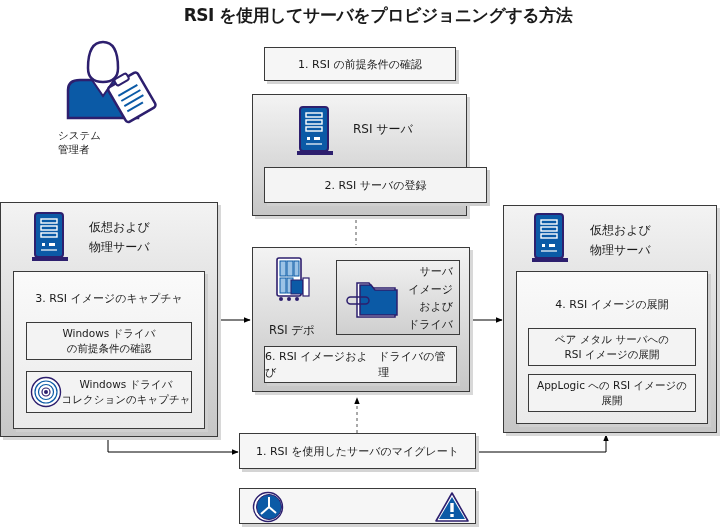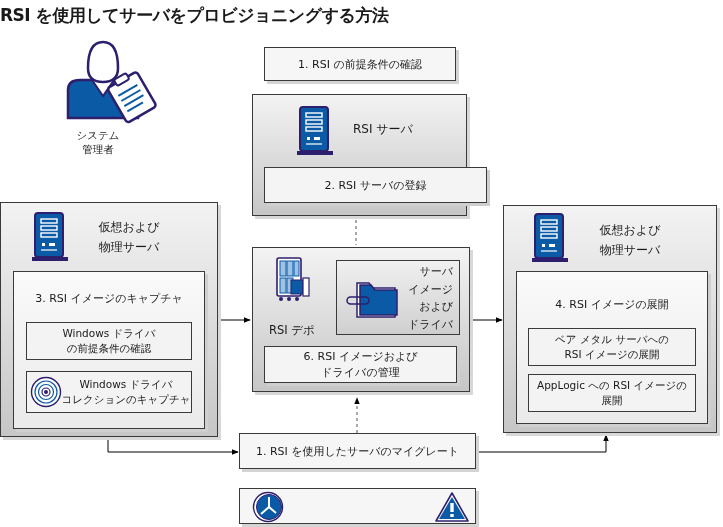--- a/index.html
+++ b/index.html
@@ -1,24 +1,24 @@
 <!DOCTYPE html>
 <html><head>
 <meta charset="utf-8">
 <style>
   html, body { margin:0; padding:0; background:#ffffff; }
   body { width:723px; height:527px; position:relative; overflow:hidden;
          font-family:"DejaVu Sans", "Liberation Sans", sans-serif; color:#1a1a1a; }
   .abs { position:absolute; box-sizing:border-box; }
-  .title { left:0; top:4px; width:723px; font-size:17px; font-weight:bold; letter-spacing:-0.5px; }
+  .title { left:0; top:4px; width:723px; text-align:center; font-size:17px; font-weight:bold; letter-spacing:-0.5px;padding-left:33px; }
   .box { border:1px solid #3a3a3a; background:#f6f6f6; box-shadow:3px 3px 0 #d4d4d4; }
   .group { border:1px solid #3a3a3a; background:linear-gradient(#f3f3f3, #c6c6c6); box-shadow:3px 3px 0 #d8d8d8; }
   .inner { border:1px solid #3a3a3a; background:linear-gradient(#fafafa, #eaeaea); box-shadow:3px 3px 0 #cfcfcf; }
   .lbl { display:flex; align-items:center; justify-content:center; text-align:left; font-size:11px; line-height:17px; }
-  .txt { font-size:11.5px; line-height:20px; text-align:center; }
+  .txt { font-size:11.5px; line-height:20px; }
   svg.lines { position:absolute; left:0; top:0; }
 </style>
 </head>
 <body>
 
 <svg class="lines" width="723" height="527">
   <defs>
     <marker id="arr" viewBox="0 0 10 10" refX="9" refY="5" markerWidth="7" markerHeight="7" orient="auto">
       <path d="M0,1 L10,5 L0,9 z" fill="#000"></path>
     </marker>
@@ -134,21 +134,21 @@
       <path d="M15,6 L26,6 L30,11 L52,11 L52,36 L15,36 z" fill="#0b5aa6" stroke="#2d1f6e" stroke-width="1.5"></path>
       <rect x="2" y="18" width="22" height="7" rx="3.5" fill="none" stroke="#2d1f6e" stroke-width="1.5"></rect>
     </svg>
     <div class="abs txt" style="right:6px;top:2px;width:50px;font-size:11px;line-height:17.5px;text-align:right;">
       <div>サーバ</div>
       <div>イメージ</div>
       <div>および</div>
       <div>ドライバ</div>
     </div>
   </div>
-  <div class="abs inner lbl" style="left:11px;top:98px;width:193px;height:37px;flex-direction:column;font-size:11px;line-height:16px;background:#f4f4f4;">
+  <div class="abs inner lbl" style="left:11px;top:98px;width:193px;height:37px;flex-direction:row;font-size:11px;line-height:16px;background:#f4f4f4;">
     <span>6. RSI イメージおよび</span>
     <span>ドライバの管理</span>
   </div>
 </div>
 
 <div class="abs group" style="left:503px;top:205px;width:214px;height:228px;">
   <svg class="abs" style="left:28px;top:6px;" width="36" height="52" viewBox="0 0 36 52">
     <rect x="3" y="2" width="28" height="44" rx="3" fill="#0b5aa6" stroke="#2d1f6e" stroke-width="2"></rect>
     <rect x="9" y="8" width="16" height="4" fill="none" stroke="#fff" stroke-width="1.4"></rect>
     <rect x="9" y="15" width="16" height="4" fill="none" stroke="#fff" stroke-width="1.4"></rect>

